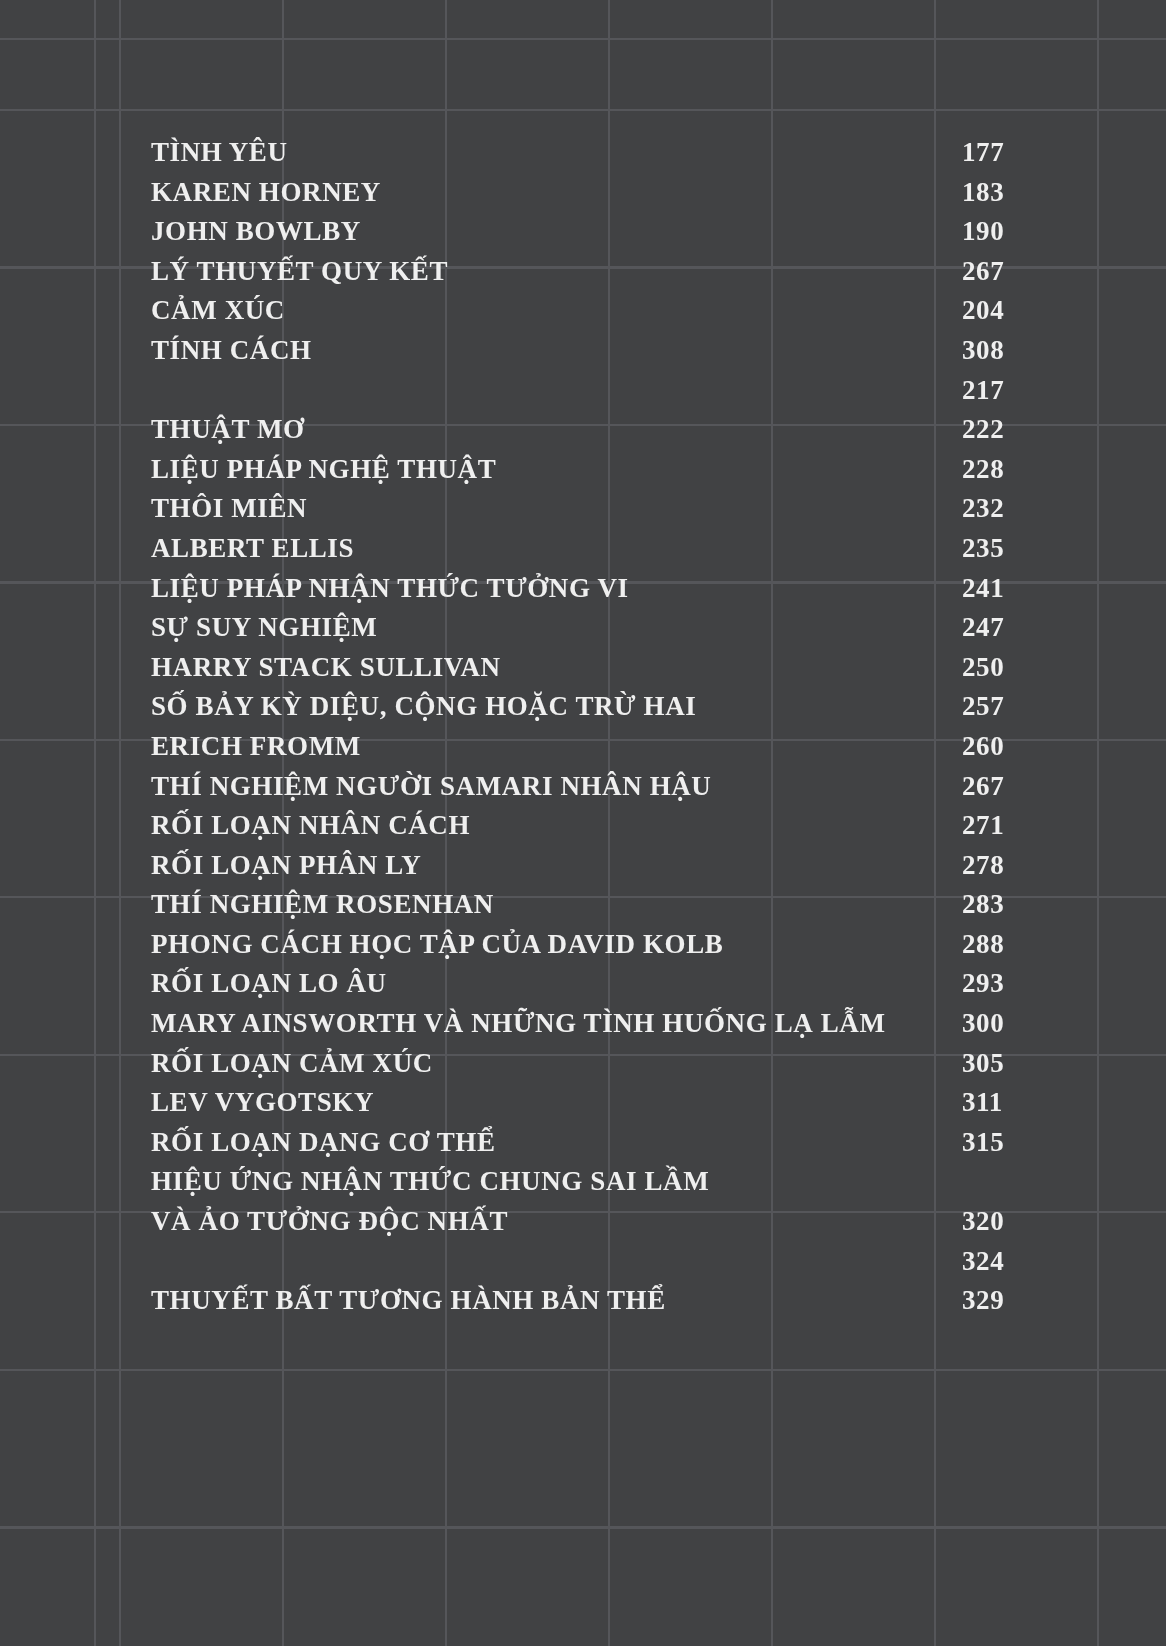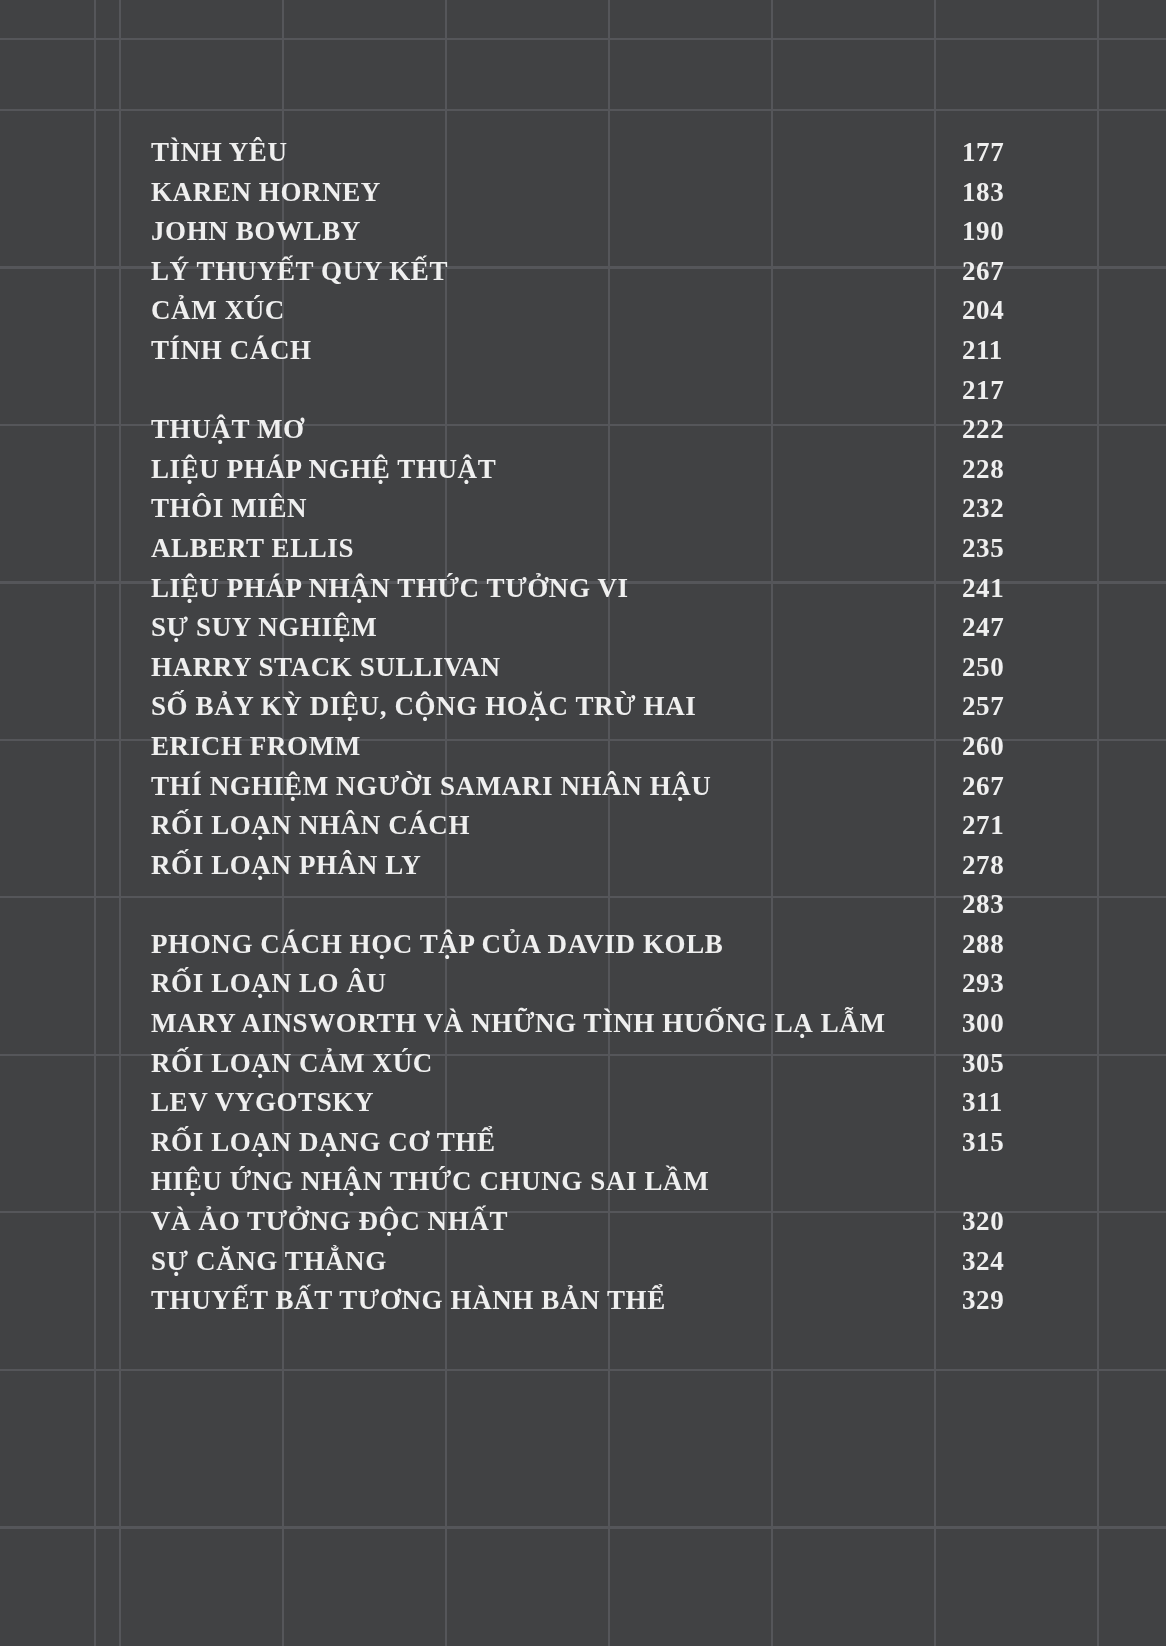--- a/index.html
+++ b/index.html
@@ -63,21 +63,21 @@
     <span class="toc-page">267</span>
   </div>
 
   <div class="toc-row">
     <span class="toc-title">CẢM XÚC</span>
     <span class="toc-page">204</span>
   </div>
 
   <div class="toc-row">
     <span class="toc-title">TÍNH CÁCH</span>
-    <span class="toc-page">211</span>
+    <span class="toc-page">308</span>
   </div>
 
   <div class="toc-row">
     <span class="toc-page">217</span>
   </div>
 
   <div class="toc-row">
     <span class="toc-title">THUẬT MƠ</span>
     <span class="toc-page">222</span>
   </div>
@@ -131,20 +131,21 @@
     <span class="toc-title">RỐI LOẠN NHÂN CÁCH</span>
     <span class="toc-page">271</span>
   </div>
 
   <div class="toc-row">
     <span class="toc-title">RỐI LOẠN PHÂN LY</span>
     <span class="toc-page">278</span>
   </div>
 
   <div class="toc-row">
+    <span class="toc-title">THÍ NGHIỆM ROSENHAN</span>
     <span class="toc-page">283</span>
   </div>
 
   <div class="toc-row">
     <span class="toc-title">PHONG CÁCH HỌC TẬP CỦA DAVID KOLB</span>
     <span class="toc-page">288</span>
   </div>
 
   <div class="toc-row">
     <span class="toc-title">RỐI LOẠN LO ÂU</span>
@@ -175,21 +176,20 @@
     <span class="toc-title">HIỆU ỨNG NHẬN THỨC CHUNG SAI LẦM</span>
     <span class="toc-page"></span>
   </div>
 
   <div class="toc-row">
     <span class="toc-title">VÀ ẢO TƯỞNG ĐỘC NHẤT</span>
     <span class="toc-page">320</span>
   </div>
 
   <div class="toc-row">
-    <span class="toc-title">SỰ CĂNG THẲNG</span>
     <span class="toc-page">324</span>
   </div>
 
   <div class="toc-row">
     <span class="toc-title">THUYẾT BẤT TƯƠNG HÀNH BẢN THỂ</span>
     <span class="toc-page">329</span>
   </div>
 </div>
 </div>
 

